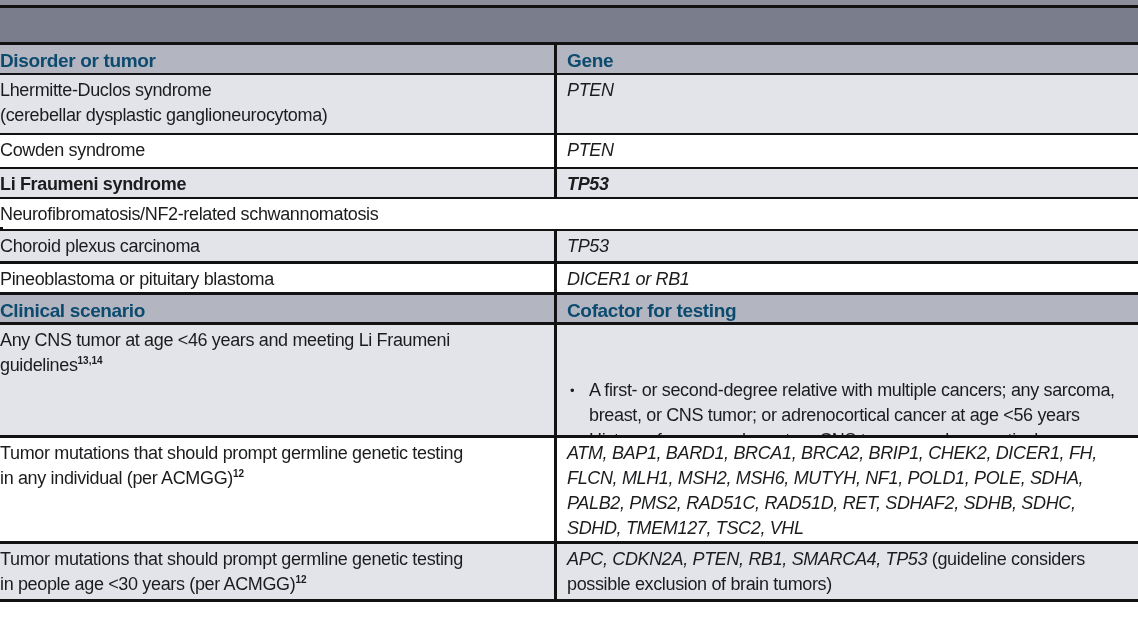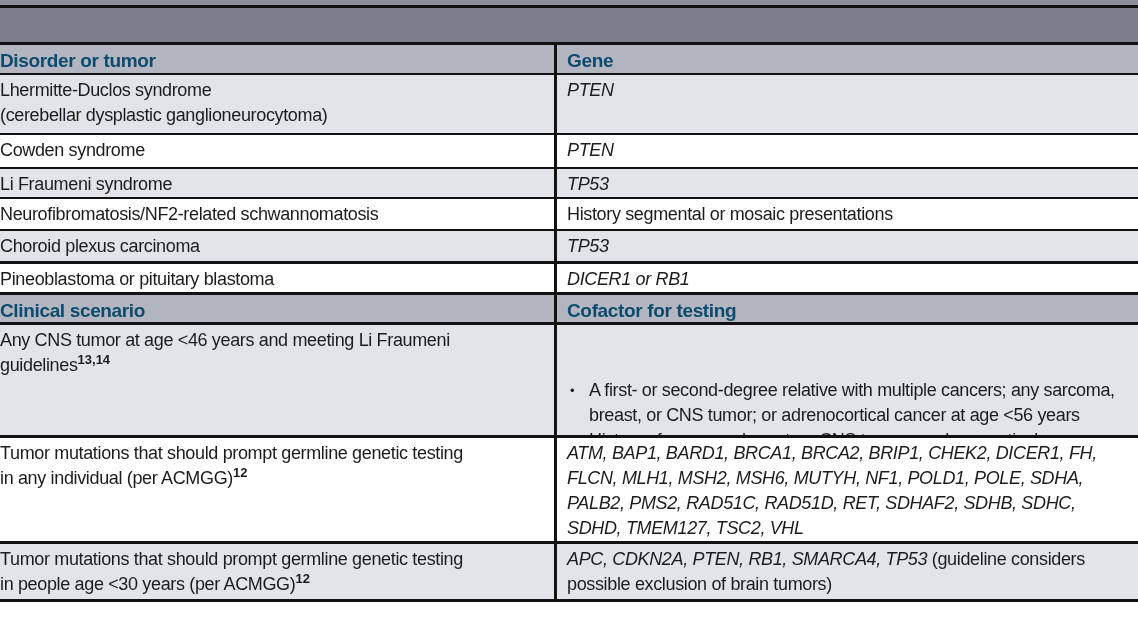--- a/index.html
+++ b/index.html
@@ -25,28 +25,28 @@
 
   .row { display:flex; border-bottom:2px solid var(--border,#121212); overflow:hidden; }
   .c1 { width:554px; flex:none; padding:3px 6px 0 0; white-space:pre; overflow:hidden; }
   .c2 { flex:1; min-width:0; border-left:3px solid var(--border,#121212); padding:3px 9px 0 10px; white-space:pre; overflow:hidden; }
 
   .hdr { background:var(--section-header,#b3b6c1); font-weight:bold; font-size:19px; color:#0c4a6e; }
   .shade { background:var(--row-shaded,#e3e4e9); }
   .white { background:var(--row-white,#ffffff); }
 
   .it { font-style:italic; }
-  sup { font-size:13px; font-weight:bold; letter-spacing:0; line-height:0; vertical-align:super; }
+  sup { font-size:10px; font-weight:bold; letter-spacing:0; line-height:0; vertical-align:super; }
 
   
   .h-hdr1 { height:30px; }
   .h-a1 { height:60px; }
   .h-a2 { height:34px; }
-  .h-a3 { height:30px; }
-  .h-a4 { height:32px; }
+  .h-a3 { height:30px;font-weight:bold; }
+  .h-a4 { height:32px;flex-direction:column; }
   .h-a5 { height:33px; border-bottom-width:3px; }
   .h-a6 { height:31px; border-bottom-width:3px; }
   .h-hdr2 { height:30px; border-bottom-width:3px; }
   .h-b1 { height:113px; border-bottom-width:3px; }
   .h-b2 { height:106px; border-bottom-width:3px; }
   .h-b3 { height:58px; border-bottom-width:3px; }
   .h-foot { height:29px; border-bottom-width:3px; }
 
   .bullets { display:flex; flex-direction:column; }
   .bullet-item { display:flex; }

